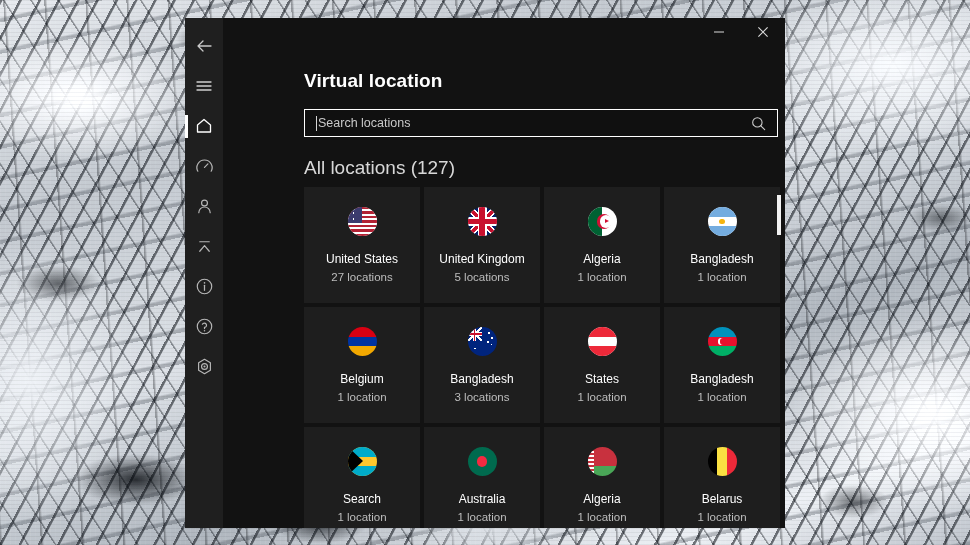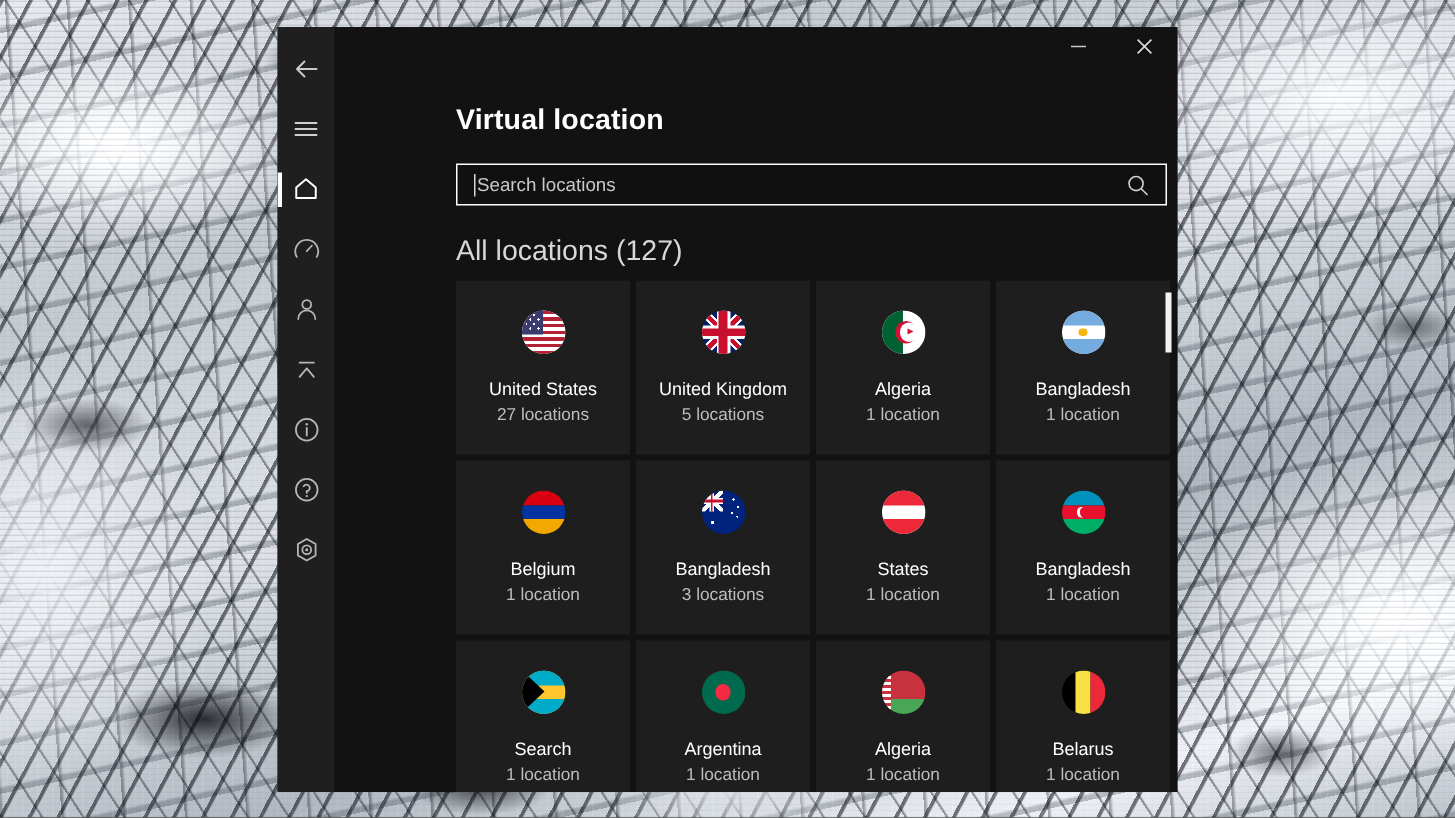--- a/index.html
+++ b/index.html
@@ -458,21 +458,21 @@
             </div>
             <div class="tile-name">Search</div>
             <div class="tile-count">1 location</div>
           </div>
           <div class="tile">
             <div class="flag">
               <div class="fl" style="background:#006A4E">
                 <div style="position:absolute;left:9.2px;top:9.2px;width:10.6px;height:10.6px;border-radius:50%;background:#F42A41"></div>
               </div>
             </div>
-            <div class="tile-name">Argentina</div>
+            <div class="tile-name">Australia</div>
             <div class="tile-count">1 location</div>
           </div>
           <div class="tile">
             <div class="flag">
               <div class="fl">
                 <div class="stripe" style="top:0;height:18.8px;background:#C8313E"></div>
                 <div class="stripe" style="top:18.8px;bottom:0;background:#4AA657"></div>
                 <div class="vstripe" style="left:0;width:6px;background:repeating-linear-gradient(180deg,#ffffff 0,#ffffff 2px,#C8313E 2px,#C8313E 4px)"></div>
               </div>
             </div>

